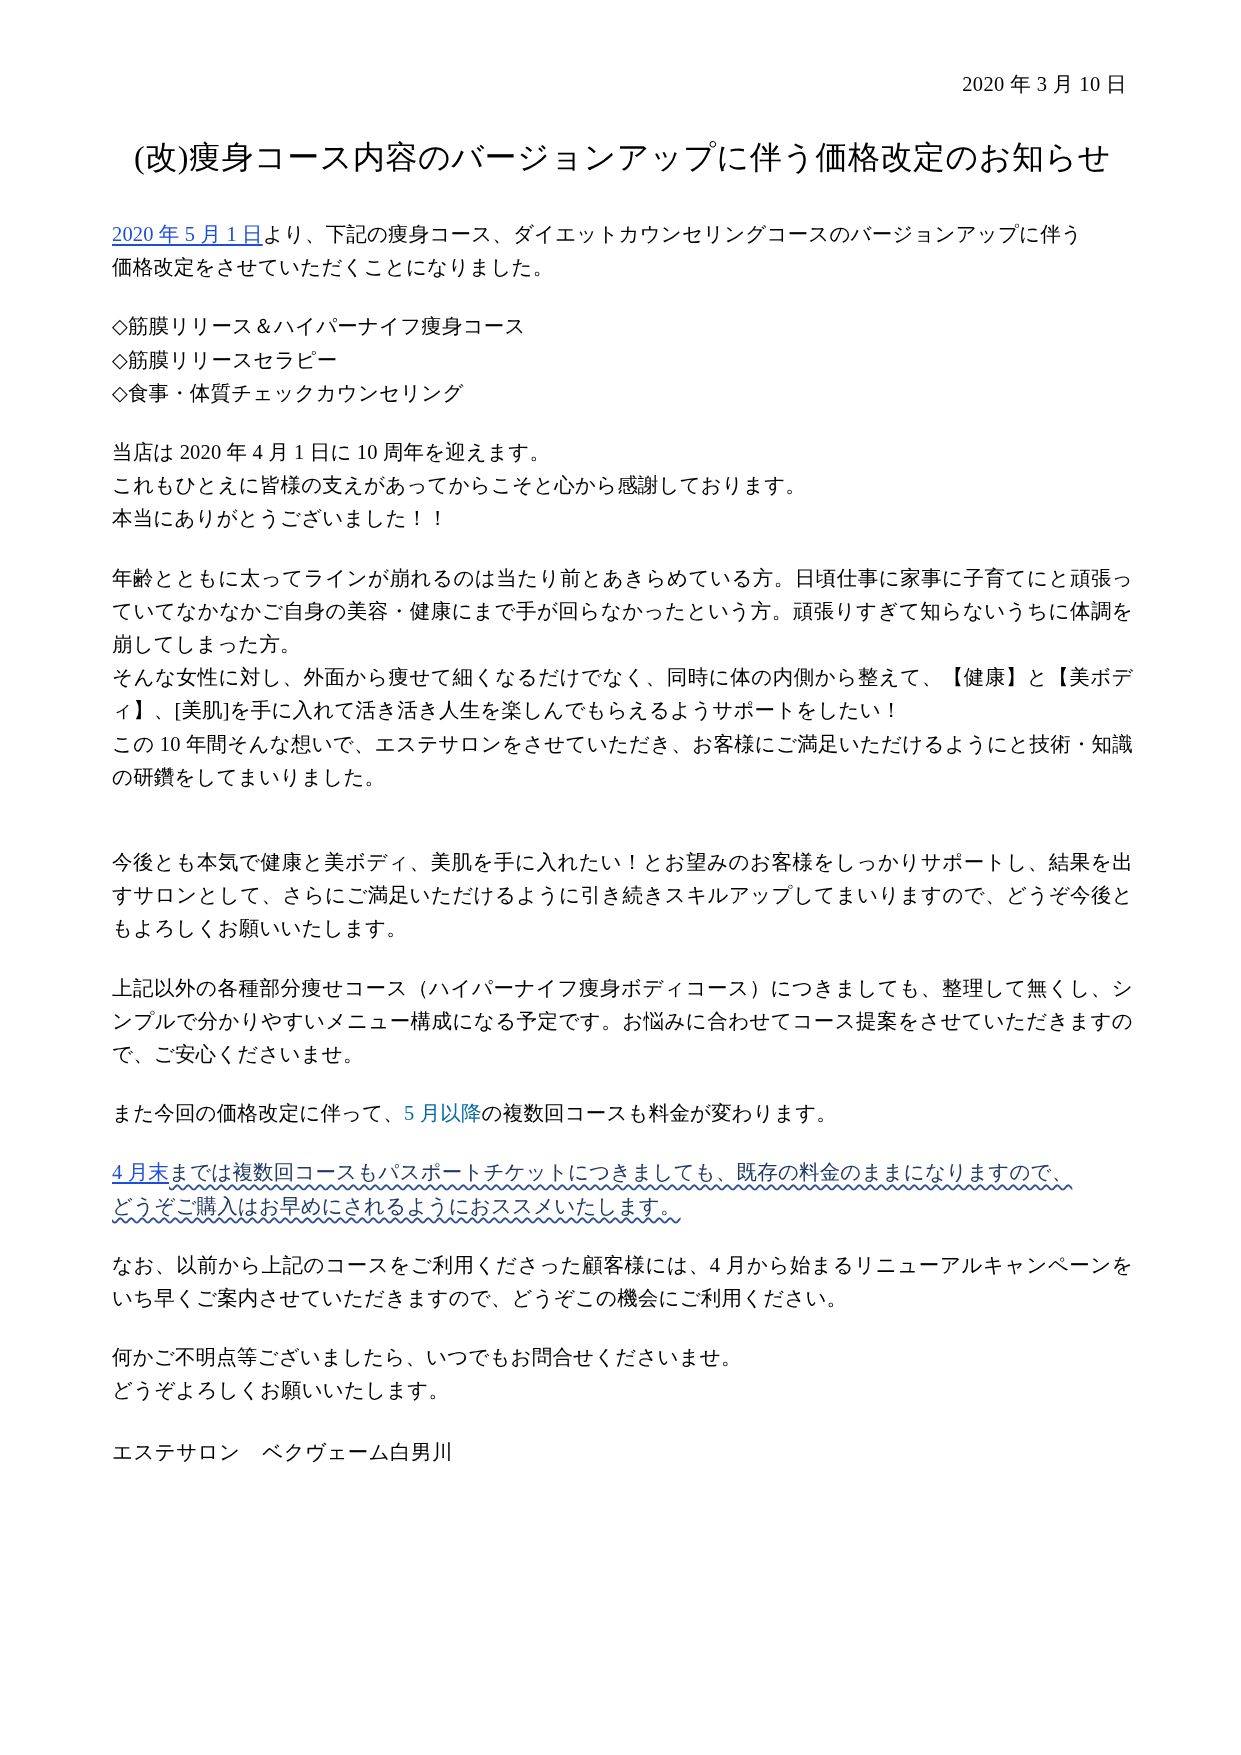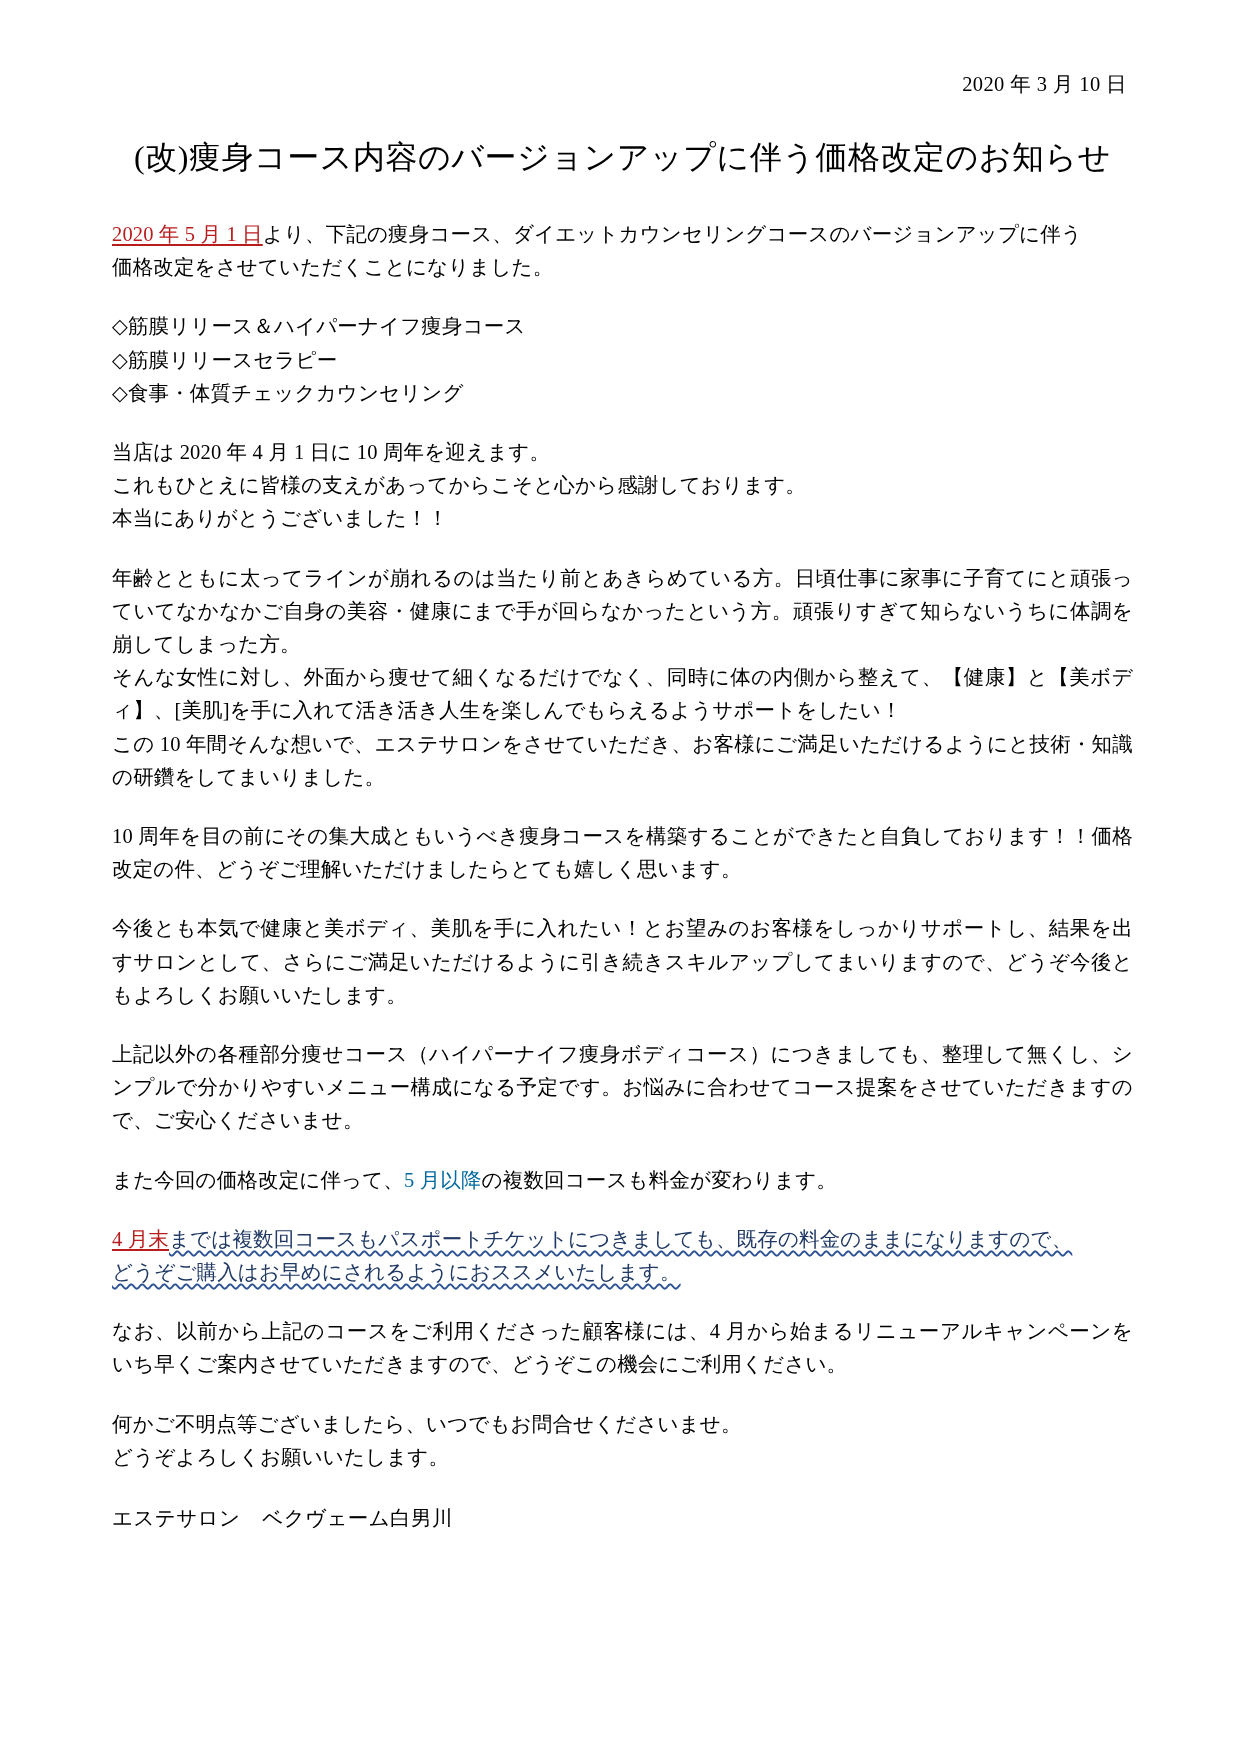--- a/index.html
+++ b/index.html
@@ -49,21 +49,21 @@
   .spacer {
     height: 26px;
   }
   .line {
     display: block;
   }
   .red {
     color: #0369a1;
   }
   .red-ul {
-    color: #b91c1c;
+    color: #1d4ed8;
     text-decoration: underline;
     text-underline-offset: 3px;
   }
   .wavy {
     color: #1f3864;
     text-decoration: underline;
     text-decoration-style: wavy;
     text-decoration-color: #2e5496;
     text-underline-offset: 4px;
   }
@@ -111,21 +111,20 @@
     </p>
 
     <div class="spacer"></div>
 
     <p class="para">年齢とともに太ってラインが崩れるのは当たり前とあきらめている方。日頃仕事に家事に子育てにと頑張っていてなかなかご自身の美容・健康にまで手が回らなかったという方。頑張りすぎて知らないうちに体調を崩してしまった方。</p>
     <p class="para">そんな女性に対し、外面から痩せて細くなるだけでなく、同時に体の内側から整えて、【健康】と【美ボディ】、[美肌]を手に入れて活き活き人生を楽しんでもらえるようサポートをしたい！</p>
     <p class="para">この 10 年間そんな想いで、エステサロンをさせていただき、お客様にご満足いただけるようにと技術・知識の研鑽をしてまいりました。</p>
 
     <div class="spacer"></div>
 
-    <p class="para">10 周年を目の前にその集大成ともいうべき痩身コースを構築することができたと自負しております！！価格改定の件、どうぞご理解いただけましたらとても嬉しく思います。</p>
 
     <div class="spacer"></div>
 
     <p class="para">今後とも本気で健康と美ボディ、美肌を手に入れたい！とお望みのお客様をしっかりサポートし、結果を出すサロンとして、さらにご満足いただけるように引き続きスキルアップしてまいりますので、どうぞ今後ともよろしくお願いいたします。</p>
 
     <div class="spacer"></div>
 
     <p class="para">上記以外の各種部分痩せコース（ハイパーナイフ痩身ボディコース）につきましても、整理して無くし、シンプルで分かりやすいメニュー構成になる予定です。お悩みに合わせてコース提案をさせていただきますので、ご安心くださいませ。</p>
 
     <div class="spacer"></div>

